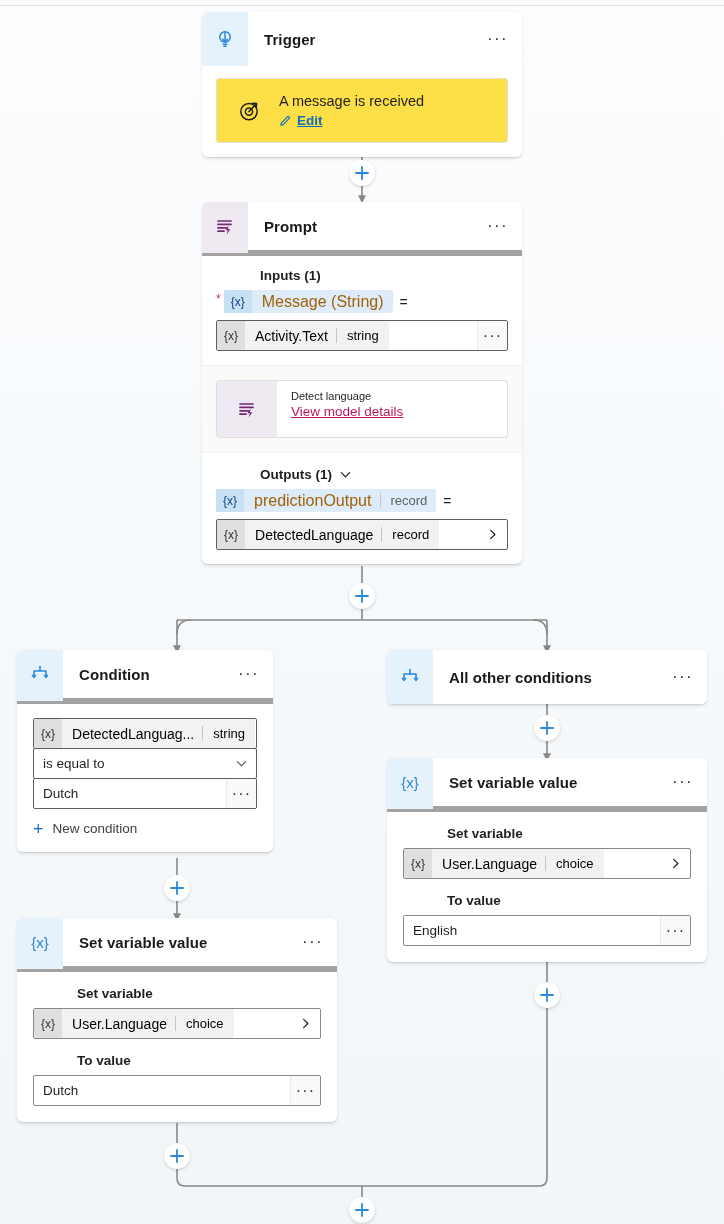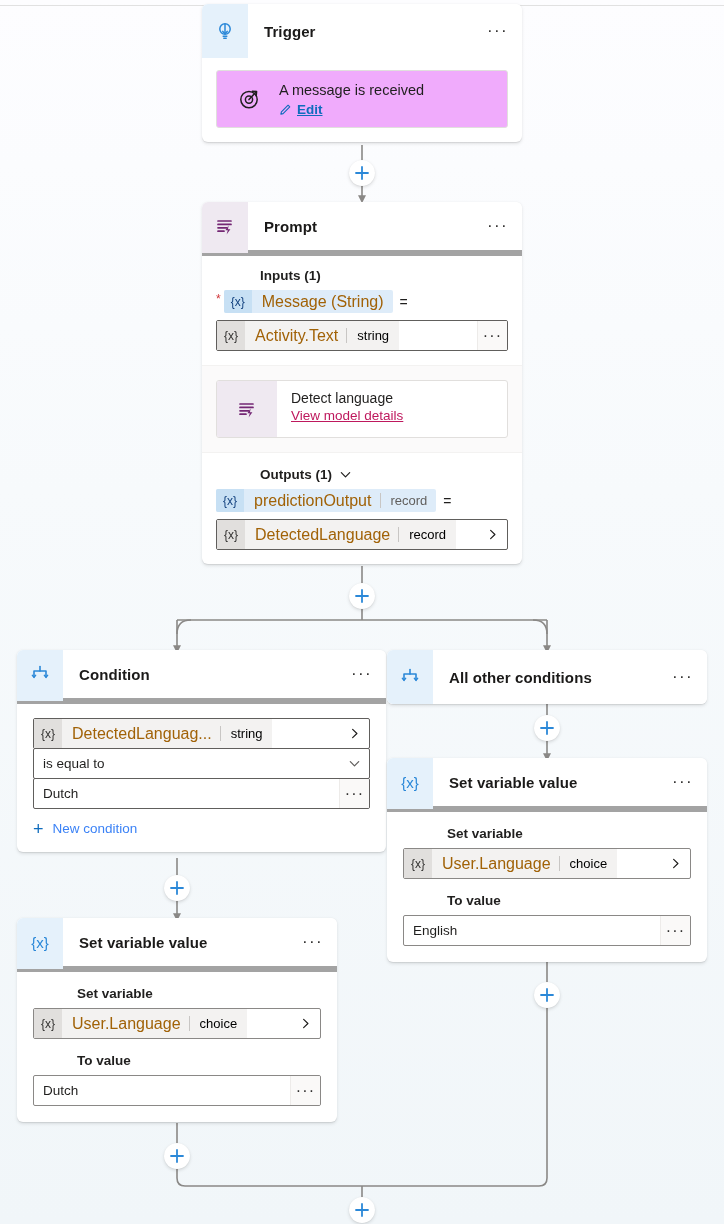--- a/index.html
+++ b/index.html
@@ -118,21 +118,21 @@
     display: flex; align-items: center;
     background: #f3f2f1;
     height: 29px;
   }
   .field .inner-chip .xtag2 {
     background: #e1dfdd; color: #323130;
     font-size: 12px; padding: 0 7px;
     height: 29px; display: flex; align-items: center;
   }
   .field .inner-chip .fname {
-    font-size: 16px; color: #a16207;
+    font-size: 14px; color: #000000;
     padding: 0 8px 0 10px;
   }
   .field .inner-chip .ftype {
     font-size: 13px; color: #000000;
     border-left: 1px solid #c8c6c4;
     padding: 0 10px; line-height: 15px;
   }
   .field .plain-text {
     font-size: 13.5px; color: #201f1e;
     padding-left: 9px;
@@ -168,48 +168,48 @@
     background: #fff;
     overflow: hidden;
     height: 58px;
   }
   .modelcard .mi {
     width: 60px;
     background: #efe9f1;
     display: flex; align-items: center; justify-content: center;
   }
   .modelcard .mtxt { padding: 9px 0 0 14px; }
-  .modelcard .mtitle { font-size: 14px; color: #201f1e; }
+  .modelcard .mtitle { font-size: 11px; color: #201f1e; }
   .modelcard .mlink {
     font-size: 13.5px; color: #be185d;
     text-decoration: underline; cursor: pointer; margin-top: 2px; display:inline-block;
   }
 
   
   .subpanel { background: #fbfafa; margin: 0 -14px; padding: 14px 14px 14px 14px;
               border-top: 1px solid #f3f2f1; border-bottom: 1px solid #f3f2f1;}
 
   .outputs-head { display:flex; align-items:center; gap:7px; margin-bottom: 7px; }
   .outputs-head .section-label { margin-bottom: 0; }
 
   .newcond {
     display: flex; align-items: center; gap: 9px;
     margin-top: 12px;
     cursor: pointer;
   }
   .newcond .plusglyph { color: #0f6cbd; font-size: 18px; line-height: 14px; }
-  .newcond span.lbl { font-size: 13.5px; color: #3b82f6; }
+  .newcond span.lbl { font-size: 13.5px; color: #404040; }
 
   
   .trigcard {
     display: flex; align-items: center;
     border: 1px solid #e1dfdd;
     border-radius: 3px;
-    background: #f0abfc;
-    height: 58px;
+    background: #fde047;
+    height: 65px;
     padding-left: 10px;
   }
   .trigcard .ticon { width: 44px; display:flex; align-items:center; justify-content:center; }
   .trigcard .ttxt { padding-left: 8px; }
   .trigcard .ttitle { font-size: 14.5px; color: #201f1e; }
   .trigcard .tedit { display:flex; align-items:center; gap:5px; margin-top:4px; cursor:pointer;}
   .trigcard .tedit .lnk { font-size: 13.5px; color:#0f6cbd; text-decoration: underline; font-weight: bold; }
 
   
   .conn { position: absolute; pointer-events: none; }
@@ -292,21 +292,21 @@
     <svg width="14" height="14" viewBox="0 0 14 14">
         <path d="M7 1 V13 M1 7 H13" stroke="#2b88d8" stroke-width="1.8" stroke-linecap="round"></path>
       </svg>
   </div>
   <div class="plusnode" style="left:349px;top:1197px;">
     <svg width="14" height="14" viewBox="0 0 14 14">
         <path d="M7 1 V13 M1 7 H13" stroke="#2b88d8" stroke-width="1.8" stroke-linecap="round"></path>
       </svg>
   </div>
 
-  <div class="node" style="left:202px;top:4px;width:320px;">
+  <div class="node" style="left:202px;top:12px;width:320px;">
     <div class="node-header">
       <div class="node-icon blue">
         <svg width="20" height="20" viewBox="0 0 20 20">
           <circle cx="10" cy="8" r="5.2" fill="none" stroke="#2b88d8" stroke-width="1.5"></circle>
           <path d="M10 3.6 L10 12.4" stroke="#2b88d8" stroke-width="1.5" stroke-linecap="round"></path>
           <path d="M7.8 10.4 L10 12.8 L12.2 10.4" fill="none" stroke="#2b88d8" stroke-width="1.5" stroke-linecap="round" stroke-linejoin="round"></path>
           <path d="M8.2 15.2 H11.8 M8.8 17.2 H11.2" stroke="#2b88d8" stroke-width="1.5" stroke-linecap="round"></path>
         </svg>
       </div>
       <div class="node-title">Trigger</div>
@@ -409,21 +409,21 @@
         <span class="spacer"></span>
         <span class="right-chev">
           <svg width="13" height="13" viewBox="0 0 14 14">
             <path d="M5 2.5 L9.6 7 L5 11.5" fill="none" stroke="#201f1e" stroke-width="1.3" stroke-linecap="round" stroke-linejoin="round"></path>
           </svg>
         </span>
       </div>
     </div>
   </div>
 
-  <div class="node" style="left:17px;top:650px;width:369px;">
+  <div class="node" style="left:17px;top:650px;width:256px;">
     <div class="node-header with-sep">
       <div class="node-icon blue">
         <svg width="22" height="22" viewBox="0 0 22 22">
           <path d="M11 3.5 V8" stroke="#2b88d8" stroke-width="1.6" stroke-linecap="round"></path>
           <path d="M5 14 V8 H17 V14" fill="none" stroke="#2b88d8" stroke-width="1.6" stroke-linecap="round" stroke-linejoin="round"></path>
           <path d="M3.4 12.4 L5 14.4 L6.6 12.4" fill="none" stroke="#2b88d8" stroke-width="1.5" stroke-linecap="round" stroke-linejoin="round"></path>
           <path d="M15.4 12.4 L17 14.4 L18.6 12.4" fill="none" stroke="#2b88d8" stroke-width="1.5" stroke-linecap="round" stroke-linejoin="round"></path>
         </svg>
       </div>
       <div class="node-title">Condition</div>

